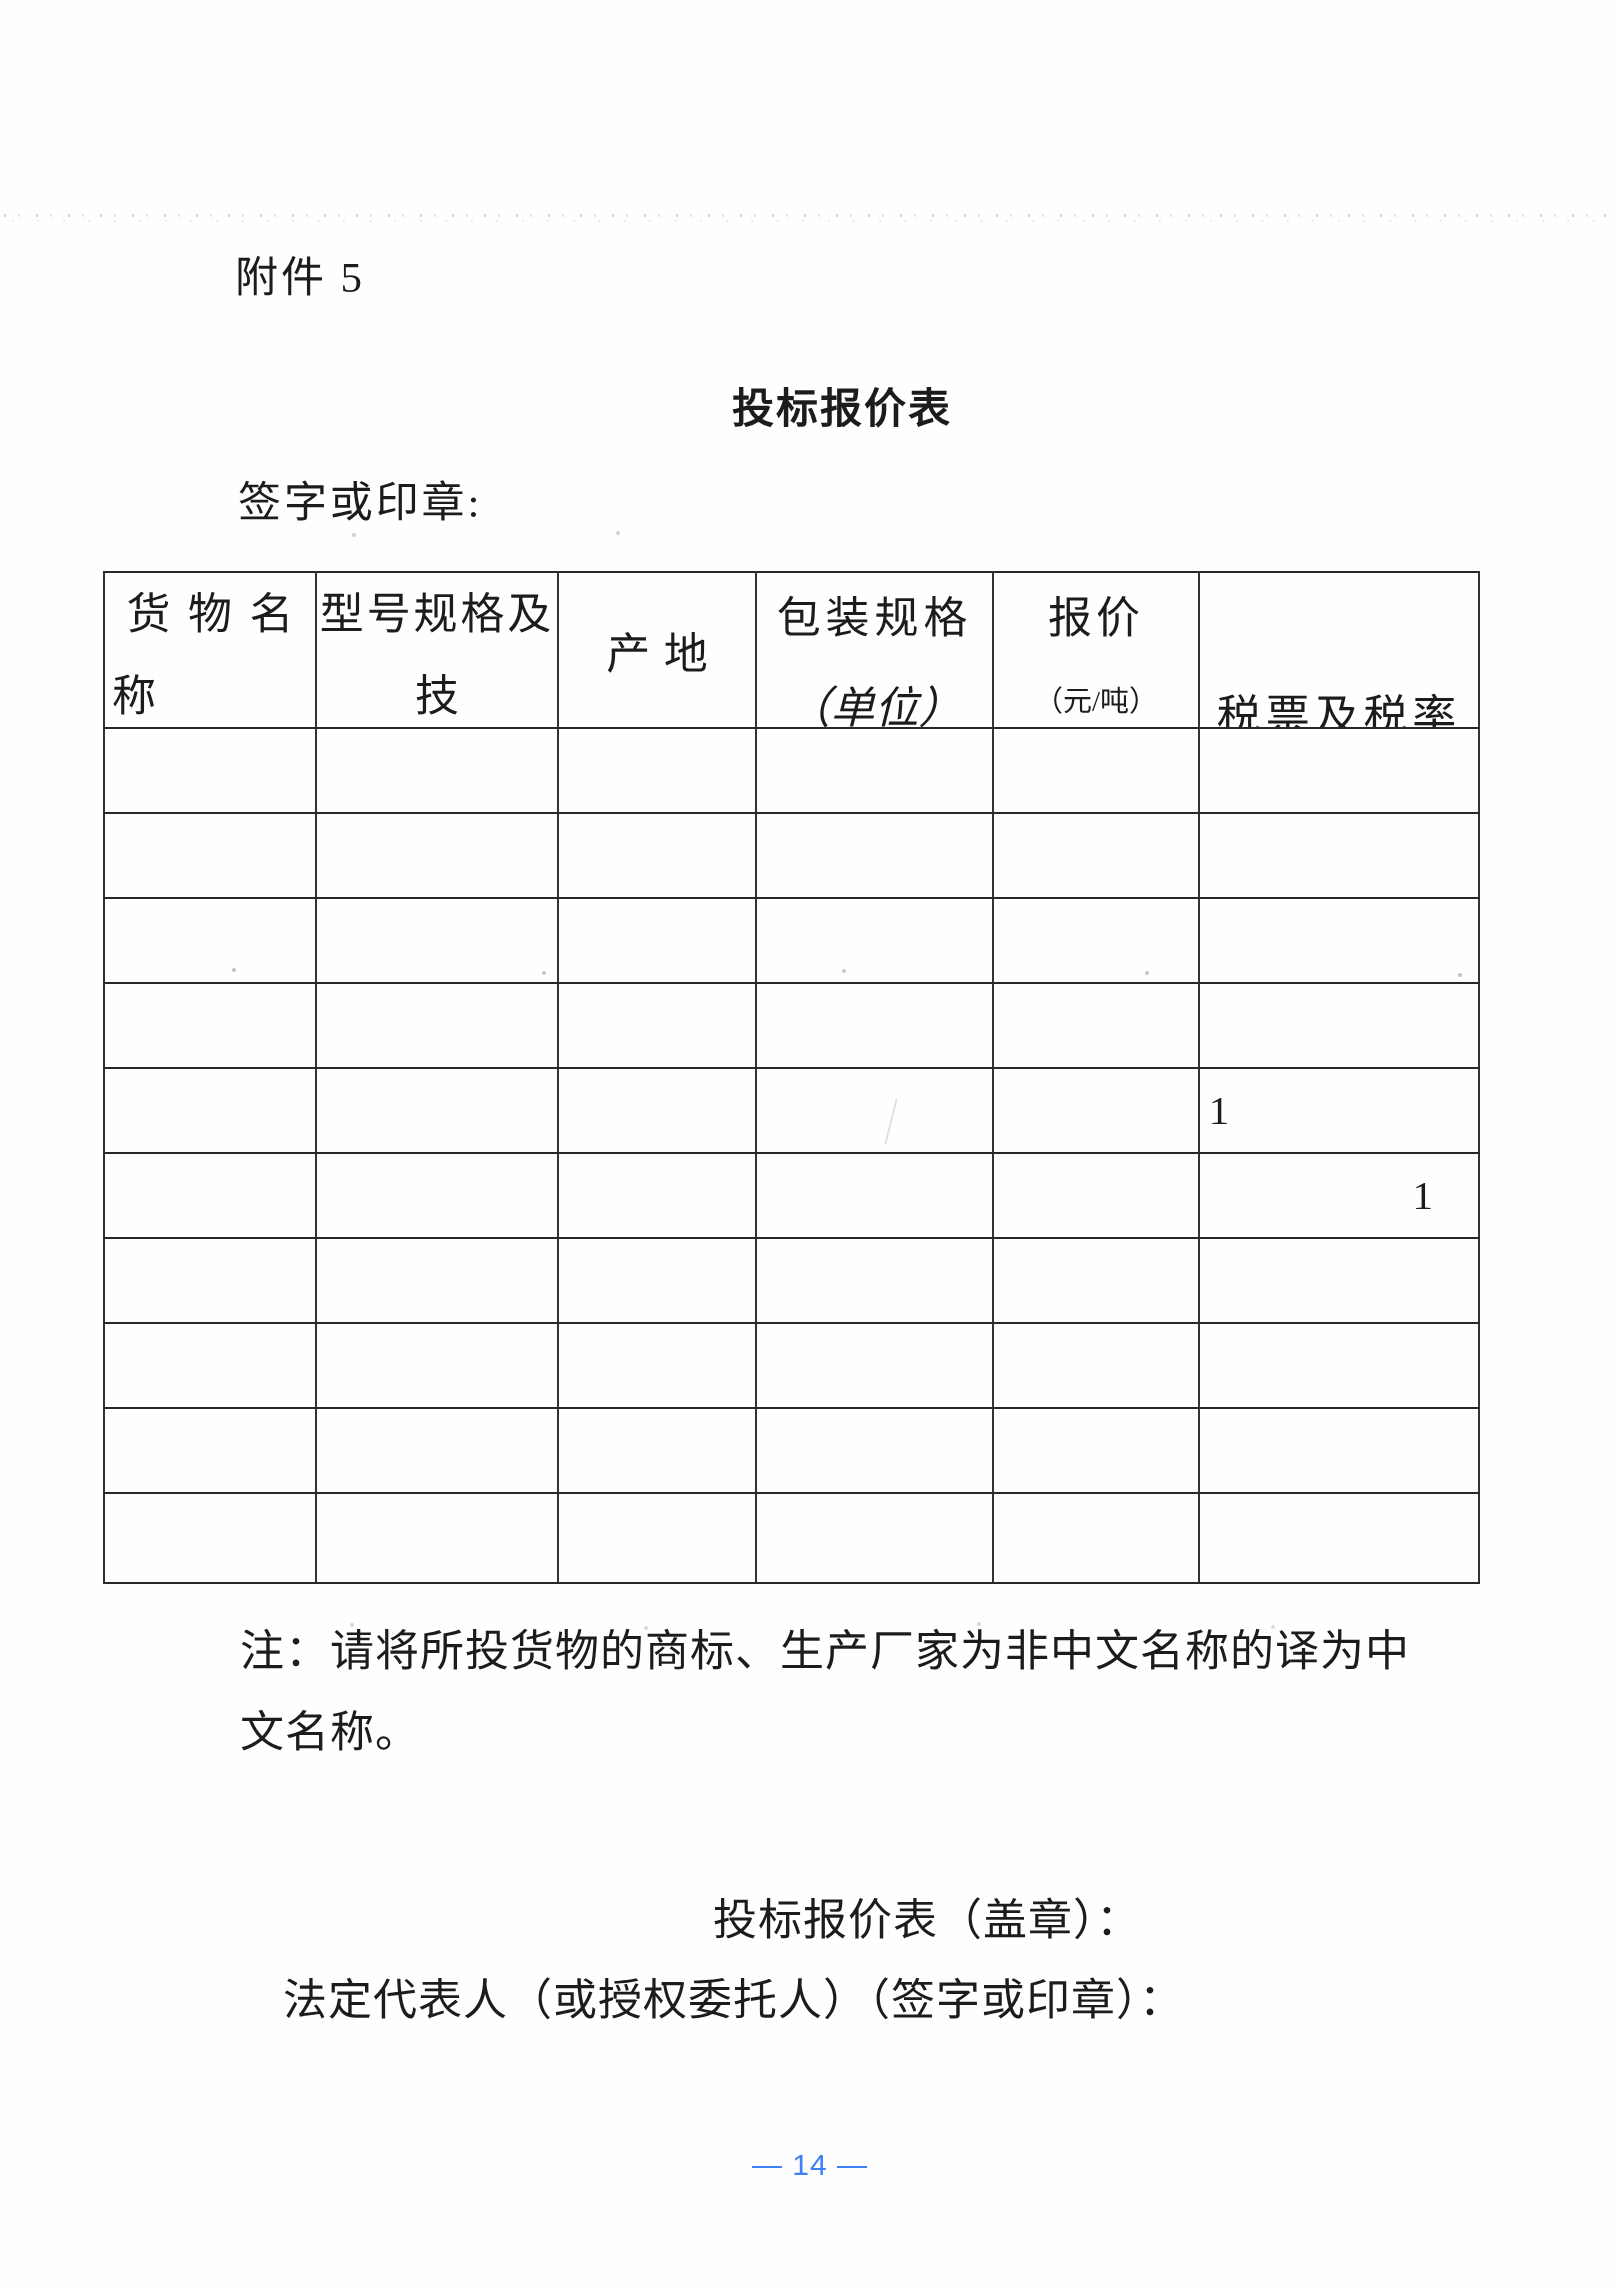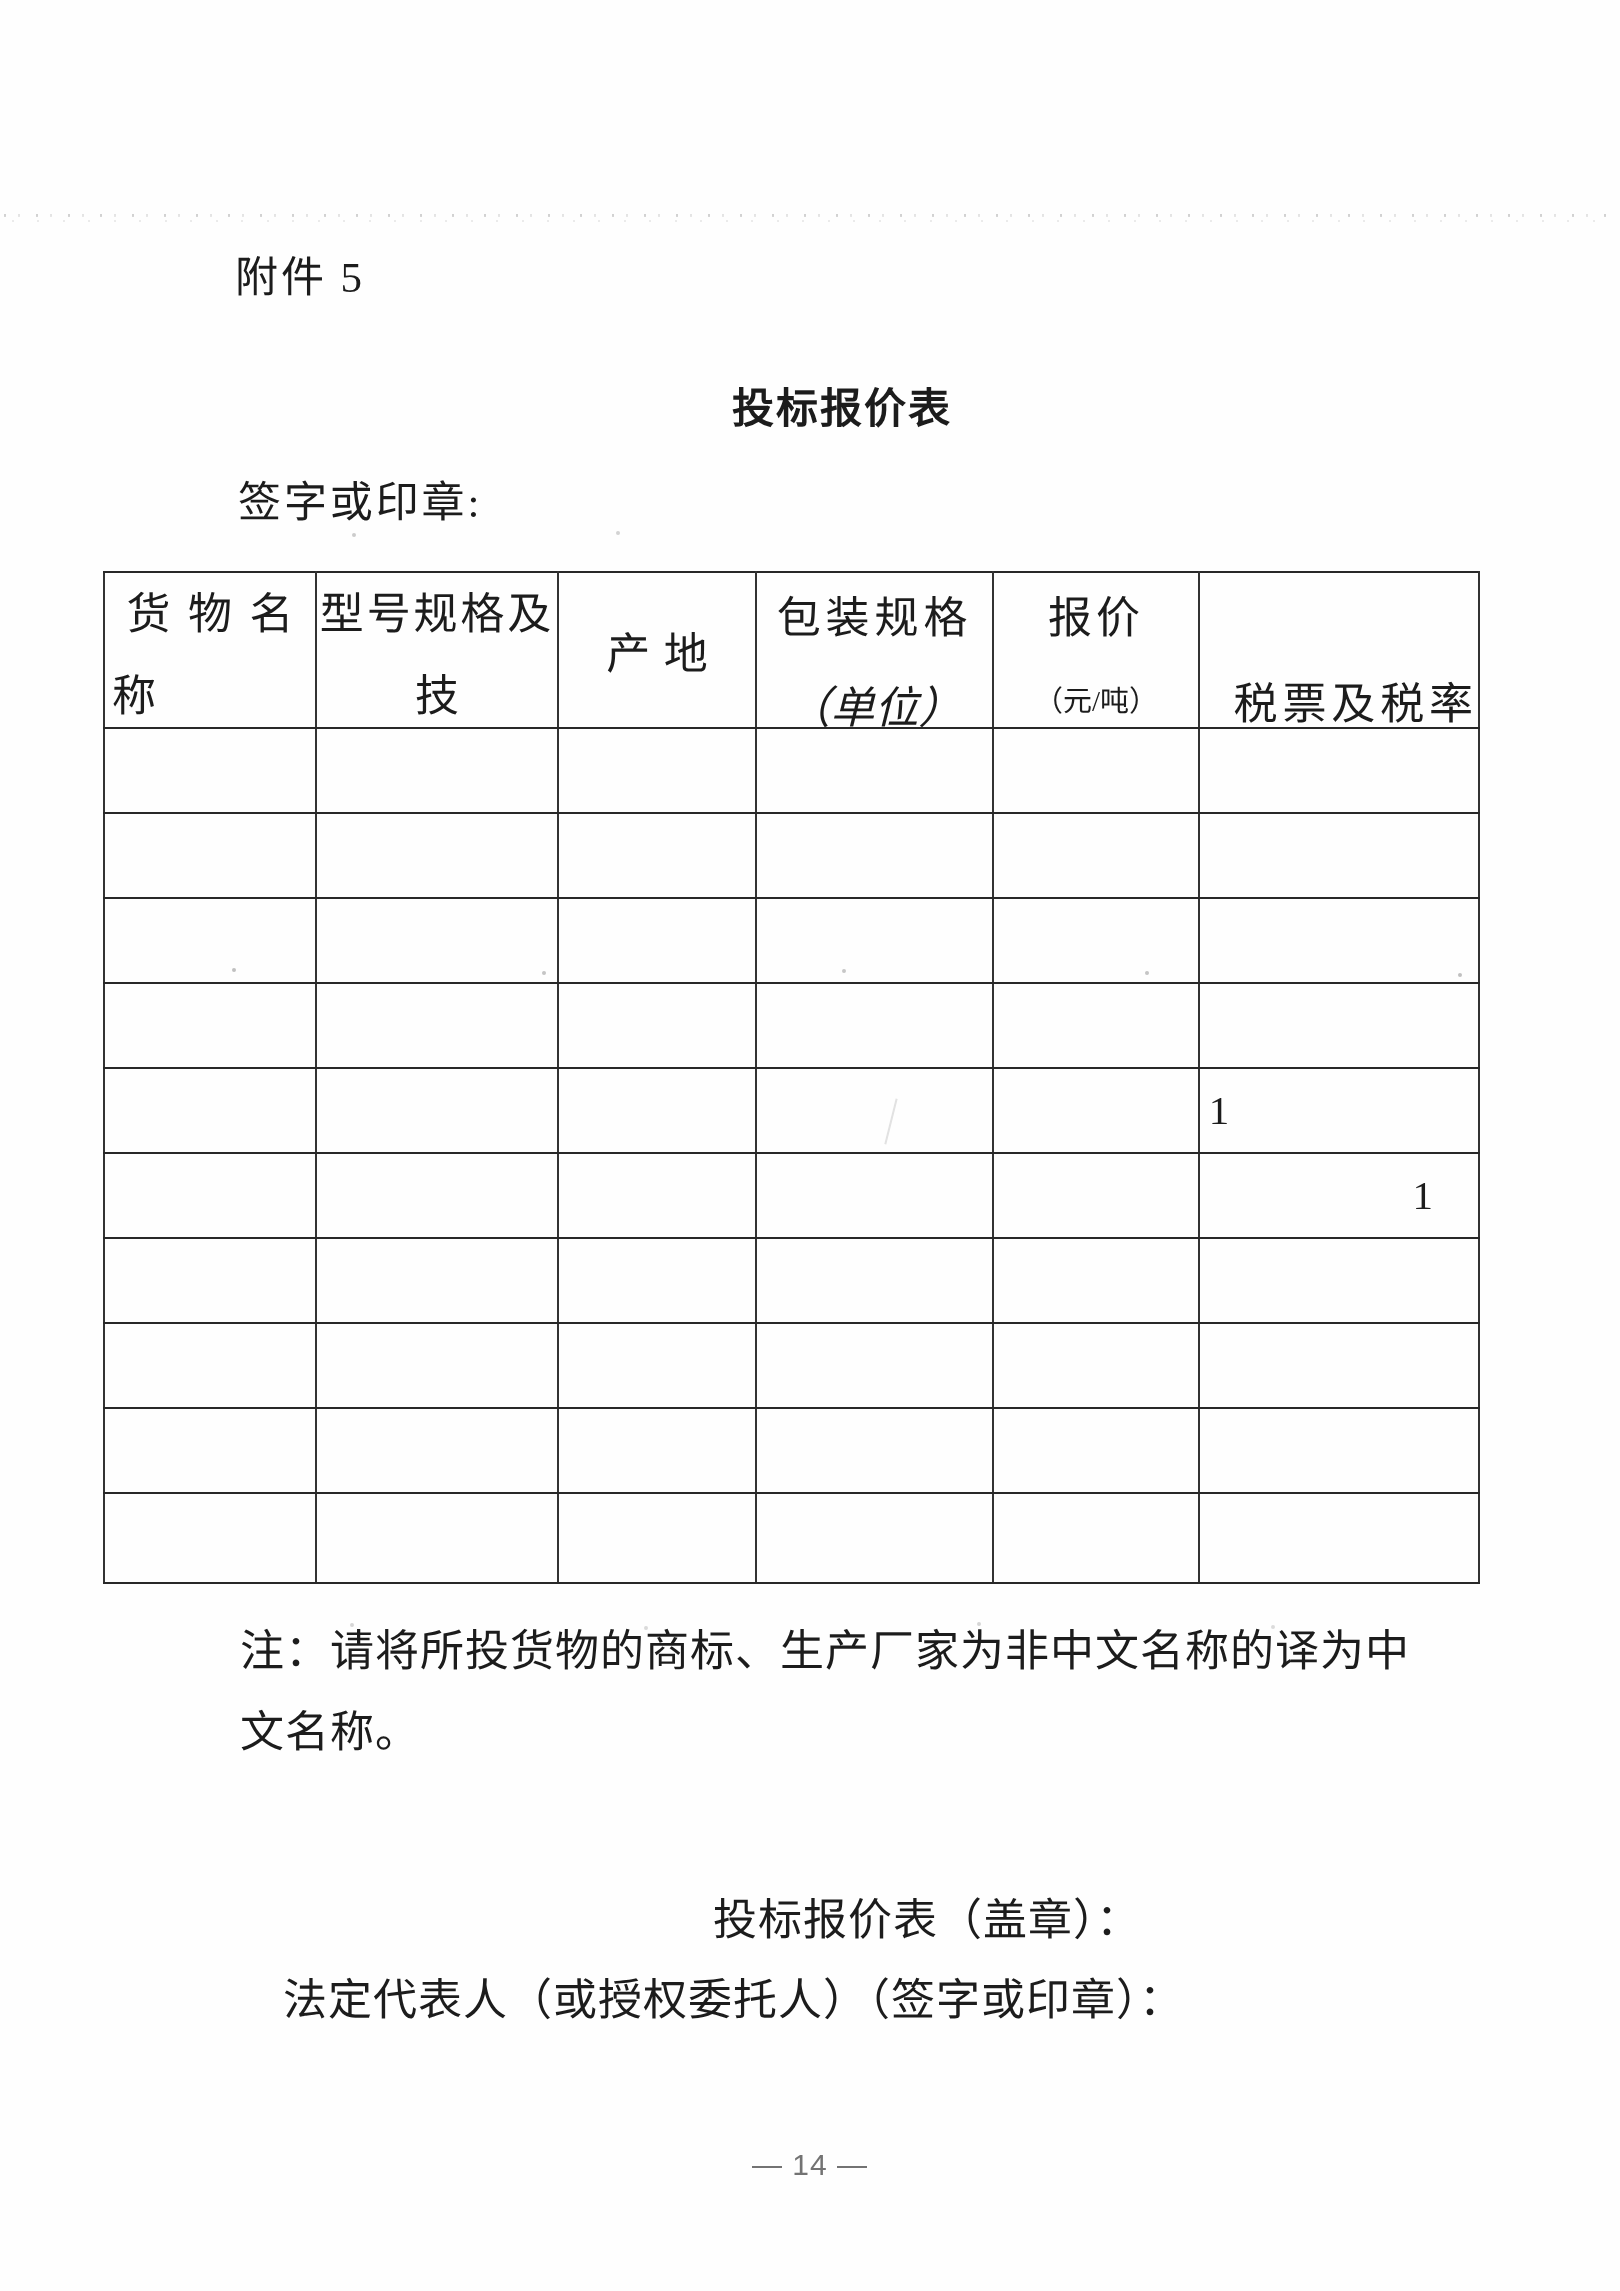--- a/index.html
+++ b/index.html
@@ -38,35 +38,35 @@
   .hl{position:absolute;left:0;width:100%;text-align:center;white-space:nowrap;line-height:1;}
   th.c1 .hl1{top:19.6px;letter-spacing:17.6px;text-indent:17.6px;}
   th.c1 .hl2{top:102px;text-align:left;padding-left:6.9px;}
   th.c2 .hl1{top:19.6px;letter-spacing:2.9px;}
   th.c2 .hl2{top:102px;}
   th.c3 .hl1{top:60px;letter-spacing:13.7px;text-indent:13.7px;}
   th.c4 .hl1{top:23.5px;letter-spacing:4.9px;}
   th.c4 .hl2{top:114px;font-style:italic;}
   th.c5 .hl1{top:23.5px;letter-spacing:3.9px;}
   th.c5 .hl2{top:114px;font-size:29px;}
-  th.c6 .hl1{top:110px;letter-spacing:4.9px;text-align:right;} 
+  th.c6 .hl1{top:122px;letter-spacing:4.9px;} 
   .quote-table td{height:83px;font-size:41px;vertical-align:middle;line-height:1;}
   .quote-table tbody tr:last-child td{height:88px;}
   td.align-left{text-align:left;padding-left:8.8px;}
   td.align-right{text-align:right;padding-right:45px;}
 
   .note{position:absolute;left:240px;top:1630px;font-size:44px;letter-spacing:1px;}
   .note-line{line-height:1;white-space:nowrap;}
   .note-line + .note-line{margin-top:37px;}
 
   .sig1{position:absolute;left:713px;top:1884px;font-size:44px;letter-spacing:1px;white-space:nowrap;}
   .sig2{position:absolute;left:283px;top:1964px;font-size:44px;letter-spacing:1px;white-space:nowrap;}
 
   .pagenum{position:absolute;left:0;top:2148px;width:100%;text-align:center;
-           font-size:30px;letter-spacing:1px;color:#737373;
+           font-size:30px;letter-spacing:1px;color:#3b82f6;
            font-family:"Liberation Sans","DejaVu Sans",sans-serif;}
 
   
   .specks{
     position:absolute;left:232px;top:968px;width:3.9px;height:3.9px;border-radius:50%;
     background:#8f8f8f;opacity:.55;
     box-shadow:
       310px 2.9px 0 #979797, 610px 1px 0 #9b9b9b, 913px 2.9px 0 #979797, 1226px 4.9px 0 #8f8f8f,
       120px -435px 0 #a5a5a5, 384px -437px 0 #b0b0b0,
       118px 655px 0 #b5b5b5, 412px 658px 0 #bdbdbd, 745px 654px 0 #b5b5b5, 1039px 657px 0 #c0c0c0;

